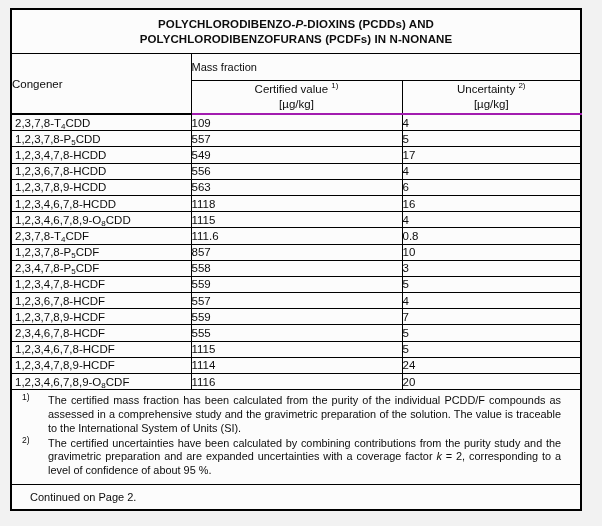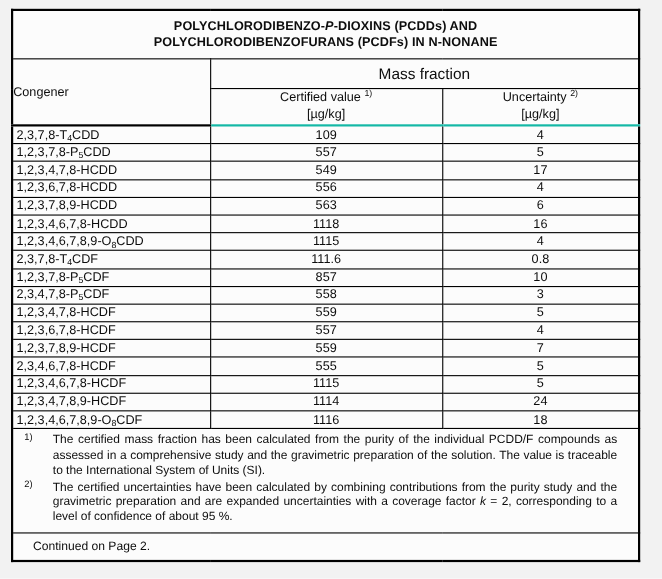--- a/index.html
+++ b/index.html
@@ -41,31 +41,31 @@
     letter-spacing: 0.1px;
     border-radius: 10px;
   }
   .congener-cell {
     text-align: left;
     vertical-align: middle;
     font-size: 11.5px;
   }
   .mass-cell {
     height: 26px;
-    text-align: center;
-    vertical-align: middle;
-    font-size: 14px;
+    text-align: left;
+    vertical-align: middle;
+    font-size: 11px;
   }
   .colhead-cell {
     height: 32px;
     text-align: center;
     vertical-align: middle;
     font-size: 11.5px;
     line-height: 15px;
-    border-bottom: 2px solid #14b8a6;
+    border-bottom: 2px solid #a21caf;
   }
   .congener-cell { border-bottom: 2px solid #000; }
   sup.note {
     font-size: 8px;
     vertical-align: super;
     line-height: 0;
   }
   .data-row td {
     height: 15.2px;
     font-size: 11.5px;
@@ -74,21 +74,21 @@
   .c-name {
     text-align: left;
     padding-left: 3px;
     white-space: nowrap;
   }
   .c-name sub {
     font-size: 8px;
     vertical-align: -2px;
     line-height: 0;
   }
-  .c-val, .c-unc { text-align: center; }
+  .c-val, .c-unc { }
   .footnote-cell {
     vertical-align: top;
     padding: 4px 6px 2px 9px;
     height: 88px;
   }
   .footnote {
     position: relative;
     margin-bottom: 1px;
   }
   .fn-marker {
@@ -236,21 +236,21 @@
 
       <tr class="data-row">
         <td class="c-name"><span>1,2,3,4,7,8,9-HCDF</span><sub></sub><span></span></td>
         <td class="c-val">1114</td>
         <td class="c-unc">24</td>
       </tr>
 
       <tr class="data-row">
         <td class="c-name"><span>1,2,3,4,6,7,8,9-O</span><sub>8</sub><span>CDF</span></td>
         <td class="c-val">1116</td>
-        <td class="c-unc">18</td>
+        <td class="c-unc">20</td>
       </tr>
 
     <tr>
       <td class="footnote-cell" colspan="3">
 
           <div class="footnote">
             <sup class="fn-marker">1)</sup>
             <div class="fn-text"><span>The certified mass fraction has been calculated from the purity of the individual PCDD/F compounds as assessed in a comprehensive study and the gravimetric preparation of the solution. The value is traceable to the International System of Units (SI).</span><i></i><span></span></div>
           </div>
 

